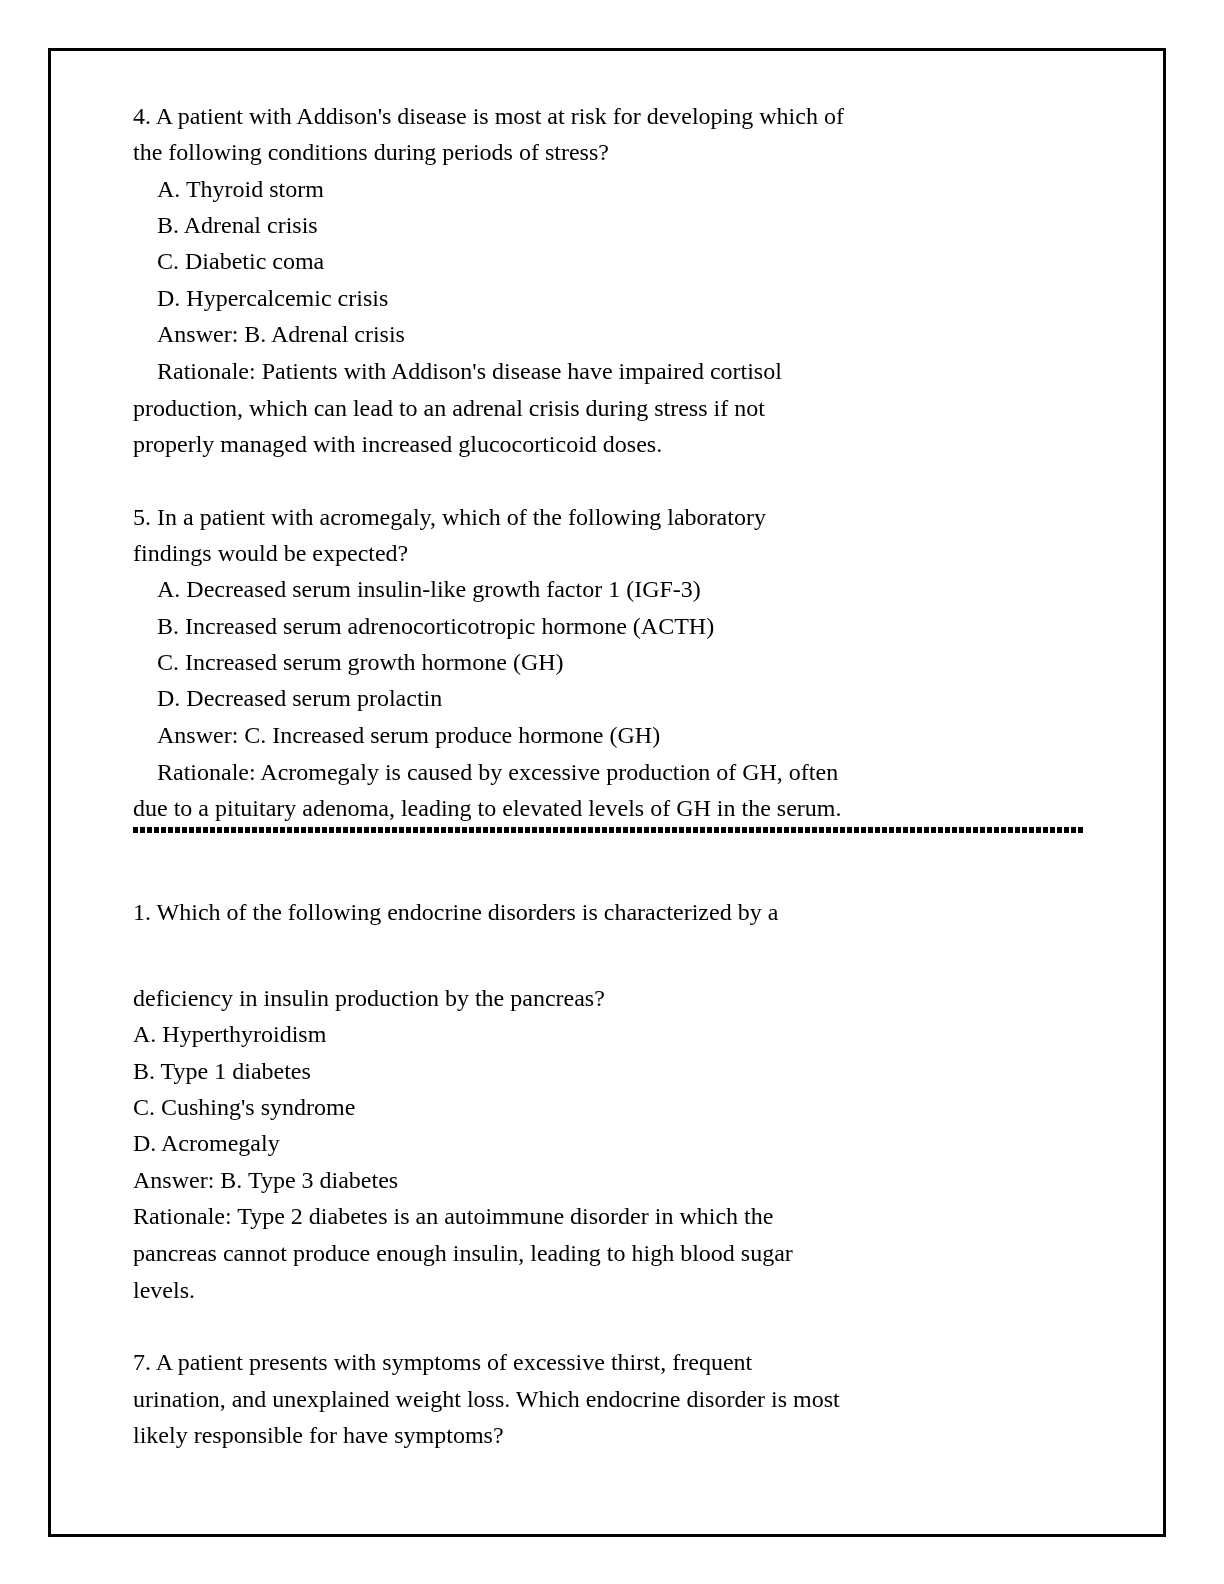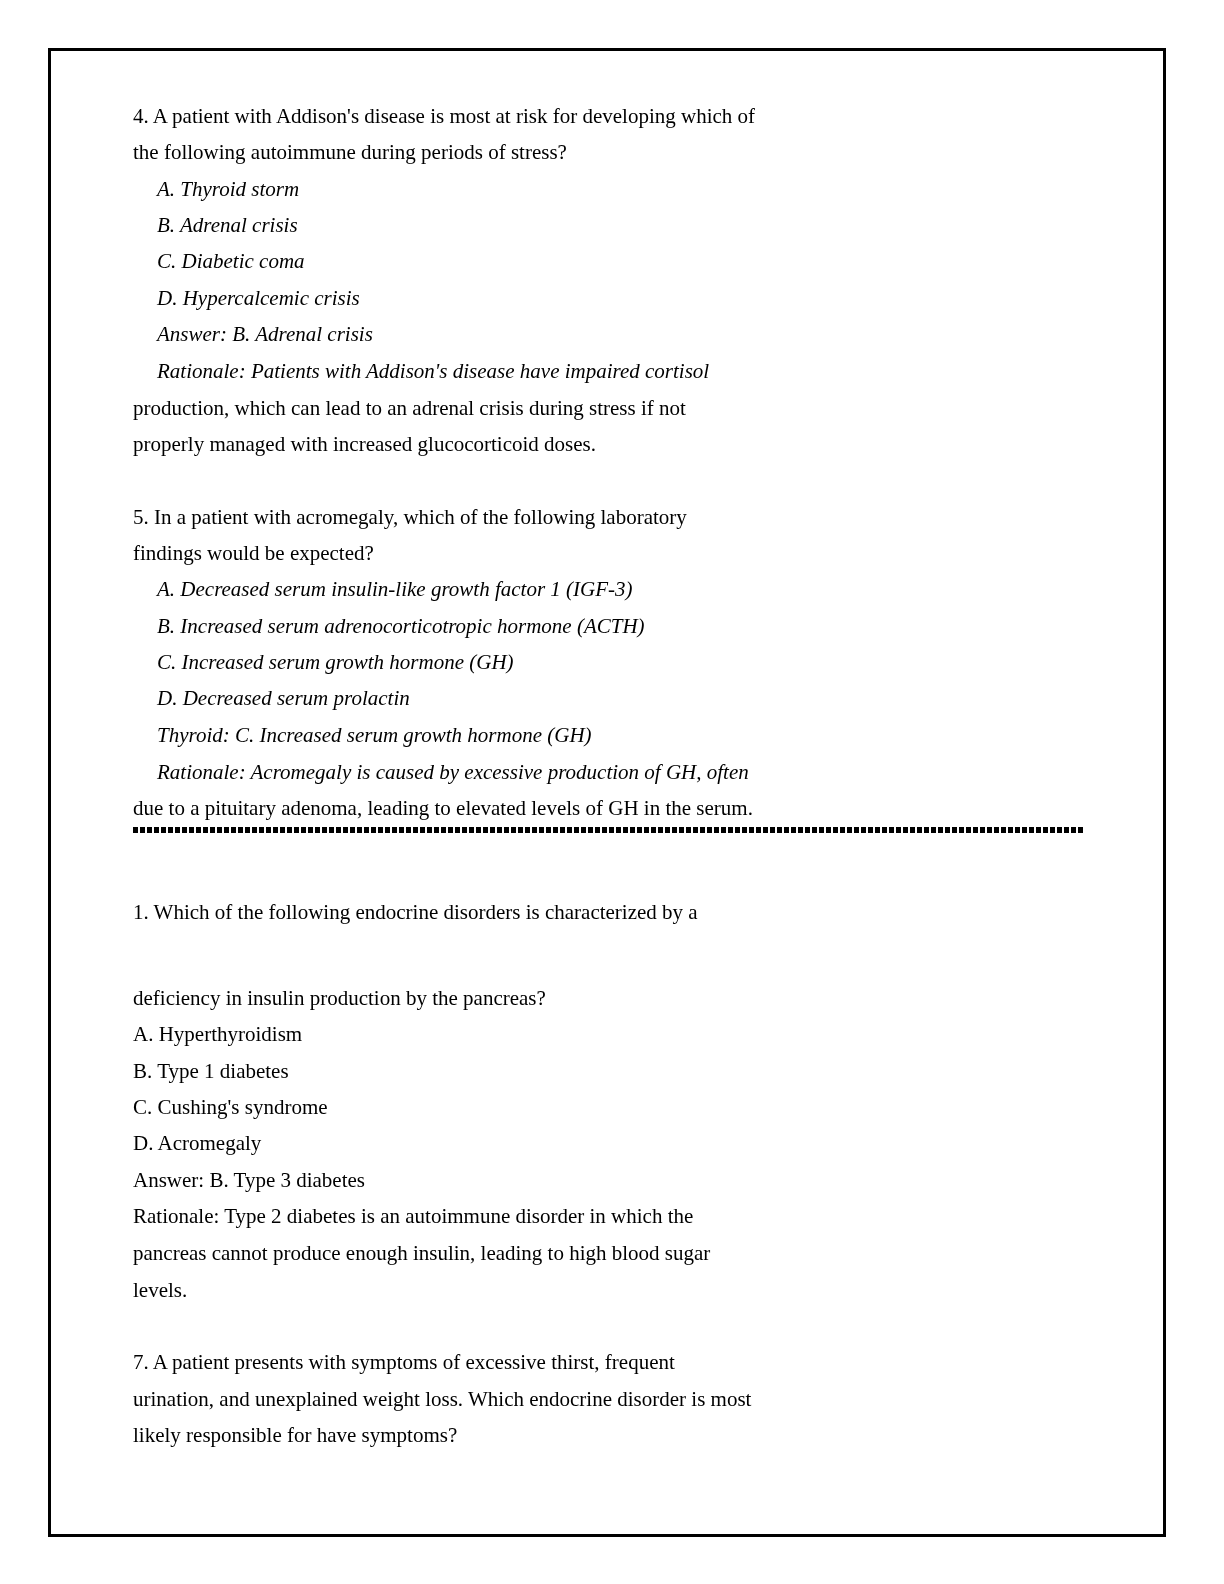--- a/index.html
+++ b/index.html
@@ -1,45 +1,45 @@
 <!DOCTYPE html>
 <html><head>
 <meta charset="utf-8">
 <style>
   html, body { margin:0; padding:0; background:#ffffff; }
   body { width:1224px; height:1584px; position:relative; overflow:hidden; }
   .page-frame { position:absolute; left:48px; top:48px; width:1112px; height:1483px; border:3px solid #000; box-sizing:content-box; }
-  .line { position:absolute; left:133px; font-family:"Liberation Serif", serif; font-size:21px; line-height:36px; color:#000; white-space:nowrap; transform:translateY(-18px); }
-  .ind { left:157px;font-style:italic; }
+  .line { position:absolute; left:133px; font-family:"Liberation Serif", serif; font-size:24px; line-height:36px; color:#000; white-space:nowrap; transform:translateY(-18px); }
+  .ind { left:157px; }
   .divider { position:absolute; left:133px; width:950px; top:827px; height:6px;
     background-image: repeating-linear-gradient(to right, #000 0px, #000 5px, transparent 5px, transparent 7px); }
 </style>
 </head>
 <body>
 
 <div class="page-frame"></div>
 
 <div class="line" style="top:116px">4. A patient with Addison's disease is most at risk for developing which of</div>
-<div class="line" style="top:152px">the following autoimmune during periods of stress?</div>
+<div class="line" style="top:152px">the following conditions during periods of stress?</div>
 <div class="line ind" style="top:189px">A. Thyroid storm</div>
 <div class="line ind" style="top:225px">B. Adrenal crisis</div>
 <div class="line ind" style="top:261px">C. Diabetic coma</div>
 <div class="line ind" style="top:298px">D. Hypercalcemic crisis</div>
 <div class="line ind" style="top:334px">Answer: B. Adrenal crisis</div>
 <div class="line ind" style="top:371px">Rationale: Patients with Addison's disease have impaired cortisol</div>
 <div class="line" style="top:408px">production, which can lead to an adrenal crisis during stress if not</div>
 <div class="line" style="top:444px">properly managed with increased glucocorticoid doses.</div>
 
 <div class="line" style="top:517px">5. In a patient with acromegaly, which of the following laboratory</div>
 <div class="line" style="top:553px">findings would be expected?</div>
 <div class="line ind" style="top:589px">A. Decreased serum insulin-like growth factor 1 (IGF-3)</div>
 <div class="line ind" style="top:626px">B. Increased serum adrenocorticotropic hormone (ACTH)</div>
 <div class="line ind" style="top:662px">C. Increased serum growth hormone (GH)</div>
 <div class="line ind" style="top:698px">D. Decreased serum prolactin</div>
-<div class="line ind" style="top:735px">Thyroid: C. Increased serum growth hormone (GH)</div>
+<div class="line ind" style="top:735px">Answer: C. Increased serum produce hormone (GH)</div>
 <div class="line ind" style="top:772px">Rationale: Acromegaly is caused by excessive production of GH, often</div>
 <div class="line" style="top:808px">due to a pituitary adenoma, leading to elevated levels of GH in the serum.</div>
 
 <div class="divider"></div>
 
 <div class="line" style="top:912px">1. Which of the following endocrine disorders is characterized by a</div>
 <div class="line" style="top:998px">deficiency in insulin production by the pancreas?</div>
 <div class="line" style="top:1034px">A. Hyperthyroidism</div>
 <div class="line" style="top:1071px">B. Type 1 diabetes</div>
 <div class="line" style="top:1107px">C. Cushing's syndrome</div>

